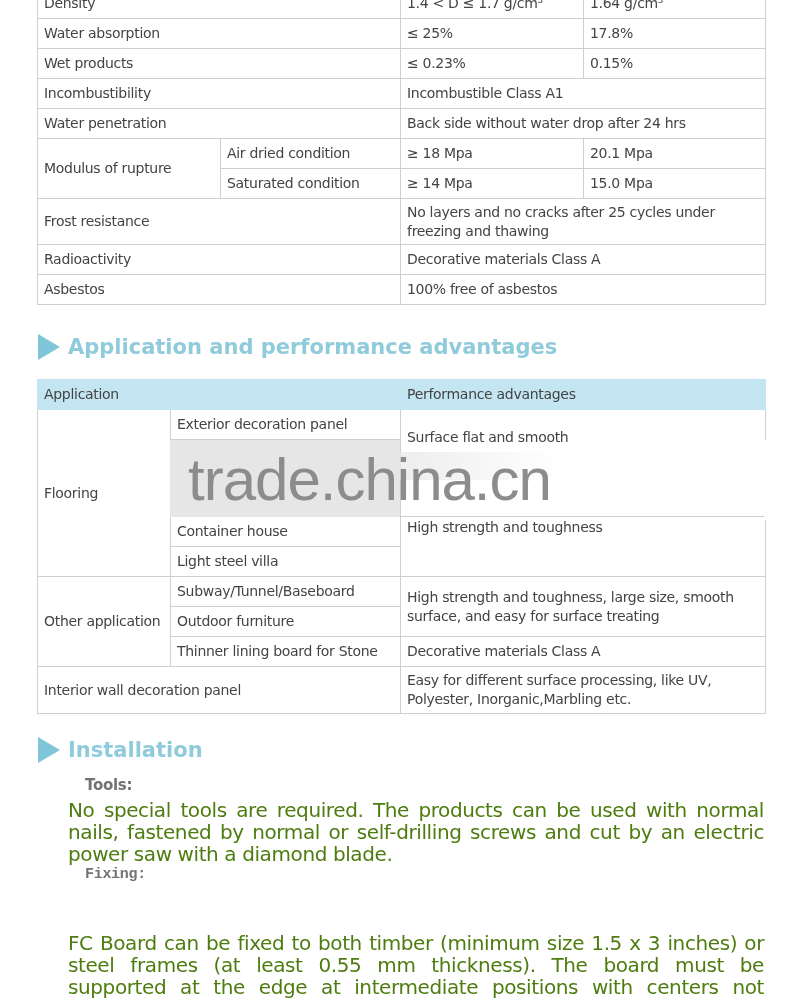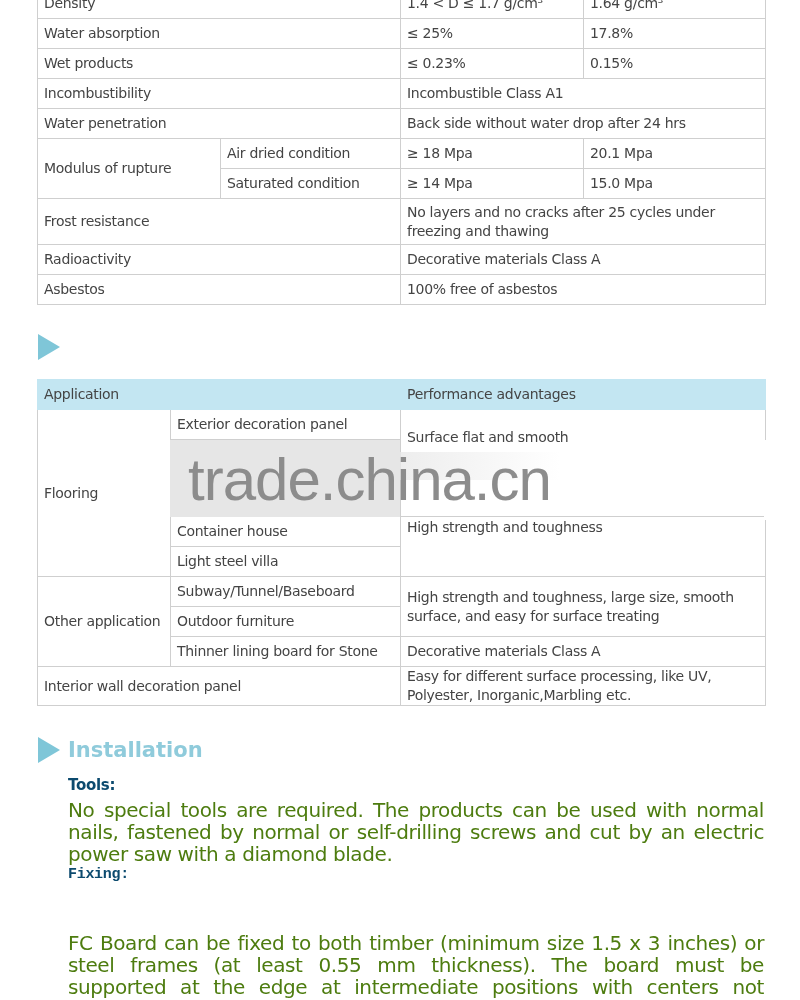--- a/index.html
+++ b/index.html
@@ -6,28 +6,28 @@
   body { width:800px; height:1000px; position:relative; overflow:hidden;
          font-family:"DejaVu Sans", sans-serif; color:#444; }
   .tbl { position:absolute; left:37px; width:728px; border-collapse:collapse; table-layout:fixed; }
   .tbl td { border:1px solid #cfcfcf; font-size:14px; padding:0 6px; color:#444;
             line-height:19px; vertical-align:middle; letter-spacing:-0.3px; }
   #spec { top:-12px; }
   #spec tr { height:30px; }
   #spec tr.tall { height:46px; }
   #app { top:379px; }
   #app tr { height:30px; }
-  #app tr.tall { height:39px; }
+  #app tr.tall { height:47px; }
   #app tr.hdr td { background:#c3e6f2; border-color:#c3e6f2; }
   .sec { position:absolute; left:38px; height:30px; display:flex; align-items:center; }
   .sec .tri { width:0; height:0; border-top:13px solid transparent; border-bottom:13px solid transparent;
               border-left:22px solid #7fc6d8; margin-right:8px; position:relative; }
   .sec .t { font-family:"DejaVu Sans", sans-serif; font-weight:bold; font-size:21px;
             color:#8fcbdb; letter-spacing:0px; }
-  .sub { position:absolute; left:68px; font-weight:bold; font-size:15px; color:#0c4a6e; letter-spacing:-0.3px;text-align:center; }
+  .sub { position:absolute; left:85px; font-weight:bold; font-size:15px; color:#737373; letter-spacing:-0.3px;text-align:center; }
   .para { position:absolute; left:68px; width:696px; font-size:20px; line-height:22px;
           color:#4d7c0f; text-align:justify; letter-spacing:-0.4px; }
   .wm-band { position:absolute; left:170px; top:440px; width:230px; height:77px; background:#e6e6e6; }
   .wm-band2 { position:absolute; left:400px; top:452px; width:160px; height:28px;
               background:linear-gradient(90deg,#e9e9e9,#ffffff); opacity:0.8; }
   .wm { position:absolute; left:188px; top:440px; font-family:Liberation Sans, sans-serif;
         font-size:60px; color:#8c8c8c; letter-spacing:-1px; line-height:80px; }
   .wm-fade-l { position:absolute; left:0; top:440px; width:37px; height:80px; background:#fff; }
   .wm-fade-r { position:absolute; left:764px; top:440px; width:36px; height:80px; background:#fff; }
 </style>
@@ -86,20 +86,21 @@
   </tr>
   <tr>
     <td colspan="2">Asbestos</td>
     <td colspan="2">100% free of asbestos</td>
   </tr>
 </tbody>
   </table>
 
 <div class="sec" style="top:332px;">
   <span class="tri"></span>
+  <span class="t">Application and performance advantages</span>
 </div>
 
 <table class="tbl" id="app">
   <colgroup>
       <col style="width:133px">
       <col style="width:230px">
       <col style="width:365px">
     </colgroup>
   <tbody>
       <tr class="hdr">

